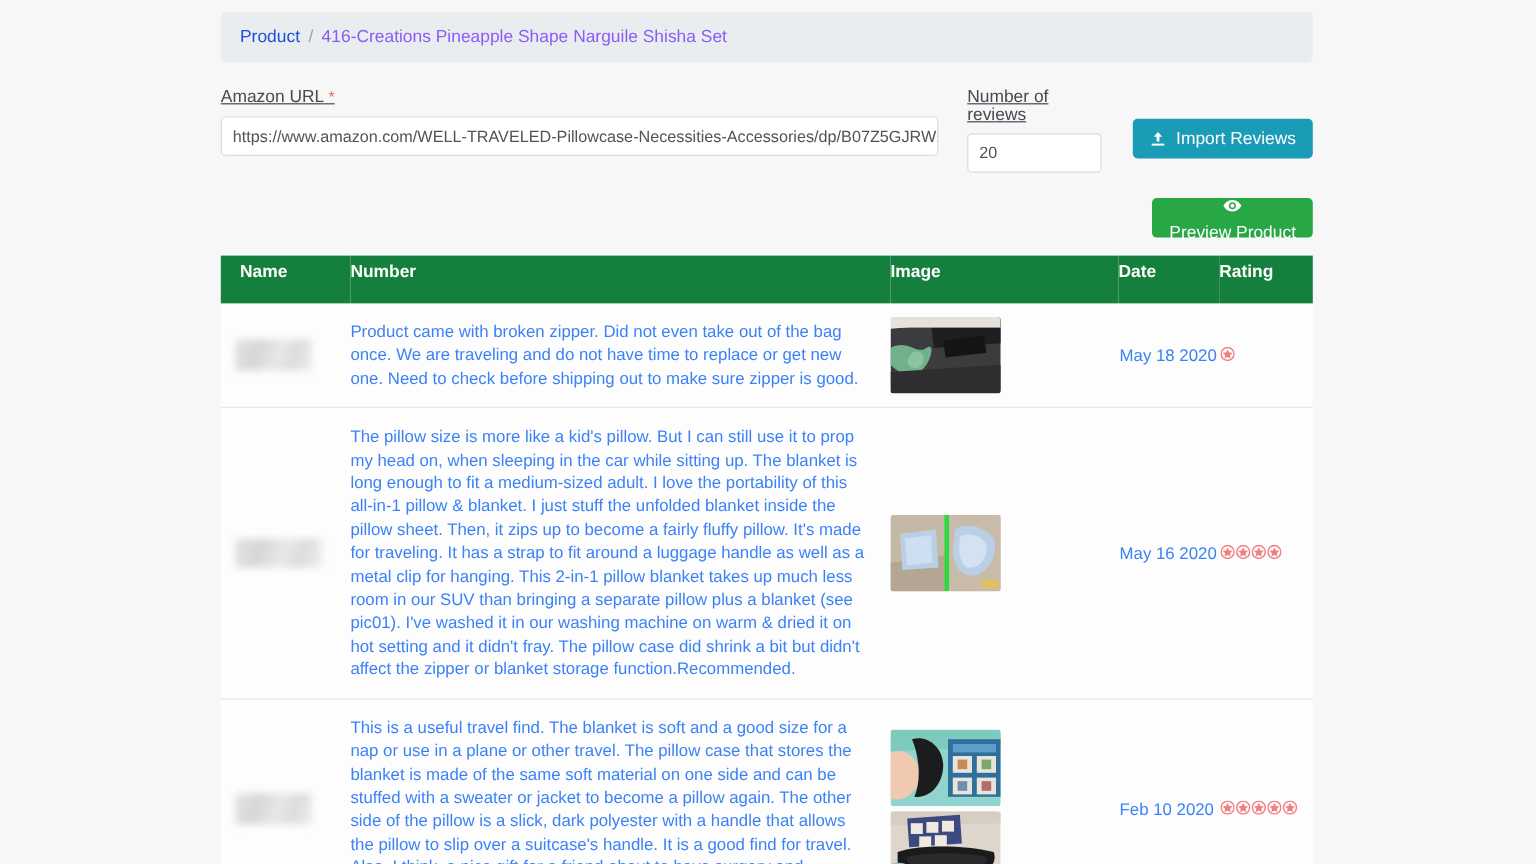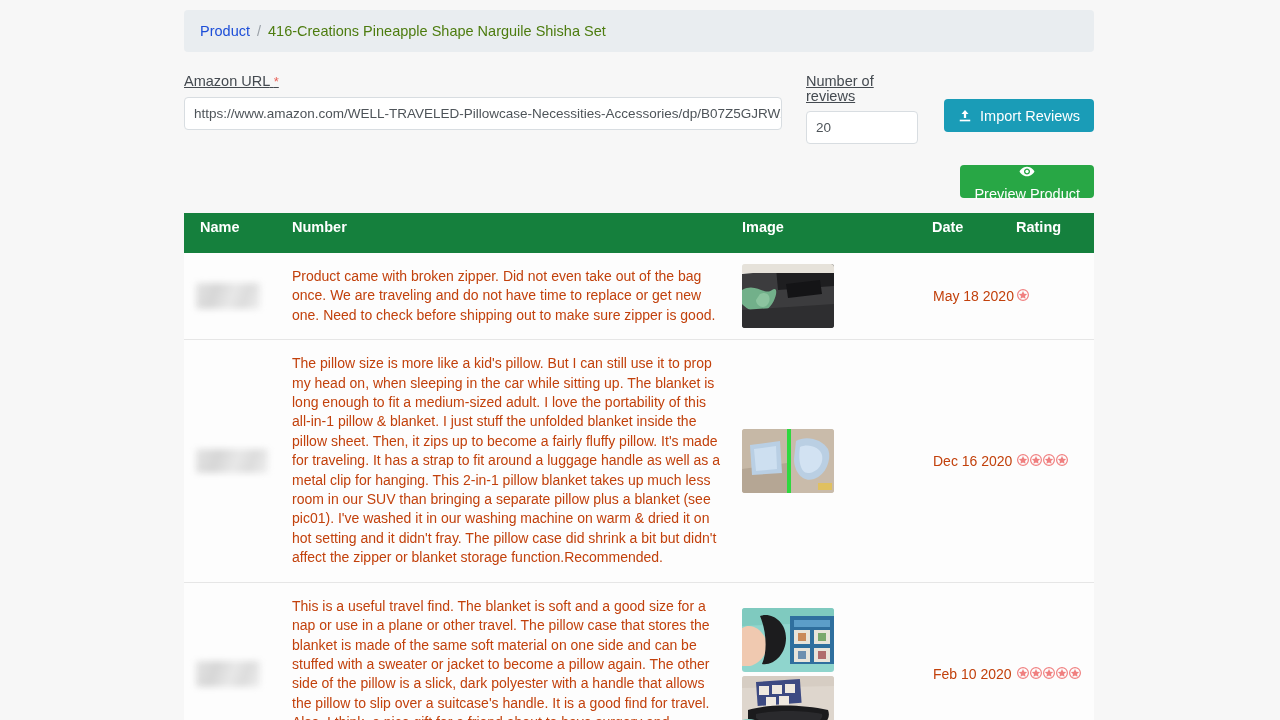--- a/index.html
+++ b/index.html
@@ -35,21 +35,21 @@
   }
   .breadcrumb .crumb-link {
     color: #1d4ed8;
     text-decoration: none;
     cursor: pointer;
   }
   .breadcrumb .sep {
     color: #9aa1a8;
     margin: 0 7px;
   }
-  .breadcrumb .crumb-current { color: #4d7c0f; text-align: right; }
+  .breadcrumb .crumb-current { color: #8b5cf6; text-align: right; }
 
   
   .form-row {
     margin-top: 22px;
     display: flex;
     align-items: flex-start;
   }
   .field-url { width: 598px; }
   .field-count { width: 132px; margin-left: 24px; }
   .field-action { margin-left: 26px; padding-top: 25px; }
@@ -127,21 +127,21 @@
   .th-name   { width: 108px; padding-left: 16px !important; }
   .th-review { width: 450px; }
   .th-image  { width: 190px; }
   .th-date   { width: 84px; }
   .th-rating { width: 78px; }
 
   .table tbody td {
     border-bottom: 1px solid #e6e6e6;
     vertical-align: middle;
     font-size: 14px;
-    color: #c2410c;
+    color: #3b82f6;
     background: #fdfdfd;
   }
 
   .cell-name { padding-left: 6px; }
   .name-blur {
     width: 64px; height: 26px;
     background: linear-gradient(110deg,#e4e4e4 0%,#d6d6d6 30%,#e8e8e8 55%,#dcdcdc 75%,#efefef 100%);
     filter: blur(3px);
     border-radius: 2px;
     margin-left: 6px;
@@ -286,21 +286,21 @@
                 <path d="M8 16 L38 12 L40 44 L10 46 Z" fill="#b9cfe4"></path>
                 <path d="M12 20 L34 17 L35 40 L14 42 Z" fill="#cddff0"></path>
                 <rect x="45" y="0" width="4" height="64" fill="#2fd83f"></rect>
                 <rect x="49" y="0" width="43" height="64" fill="#c9bbaa"></rect>
                 <path d="M54 12 C64 6 80 10 86 20 C90 30 84 46 72 50 C60 54 52 42 52 30 Z" fill="#bacfe3"></path>
                 <path d="M58 18 C66 14 78 18 80 26 C82 36 74 44 66 44 C58 44 56 30 58 18 Z" fill="#d2e2f2"></path>
                 <rect x="76" y="54" width="14" height="7" fill="#e0c060"></rect>
               </svg>
             </span>
           </td>
-          <td class="cell-date">Dec 16 2020</td>
+          <td class="cell-date">May 16 2020</td>
           <td class="cell-rating">
             <span class="stars">
                 <svg width="12" height="12" viewBox="0 0 20 20">
                   <circle cx="10" cy="10" r="9" fill="none" stroke="#f08080" stroke-width="2"></circle>
                   <path fill="#f08080" d="M10 3.4 L12.1 7.8 L16.9 8.4 L13.4 11.7 L14.3 16.4 L10 14.1 L5.7 16.4 L6.6 11.7 L3.1 8.4 L7.9 7.8 Z"></path>
                 </svg>
                 <svg width="12" height="12" viewBox="0 0 20 20">
                   <circle cx="10" cy="10" r="9" fill="none" stroke="#f08080" stroke-width="2"></circle>
                   <path fill="#f08080" d="M10 3.4 L12.1 7.8 L16.9 8.4 L13.4 11.7 L14.3 16.4 L10 14.1 L5.7 16.4 L6.6 11.7 L3.1 8.4 L7.9 7.8 Z"></path>
                 </svg>

